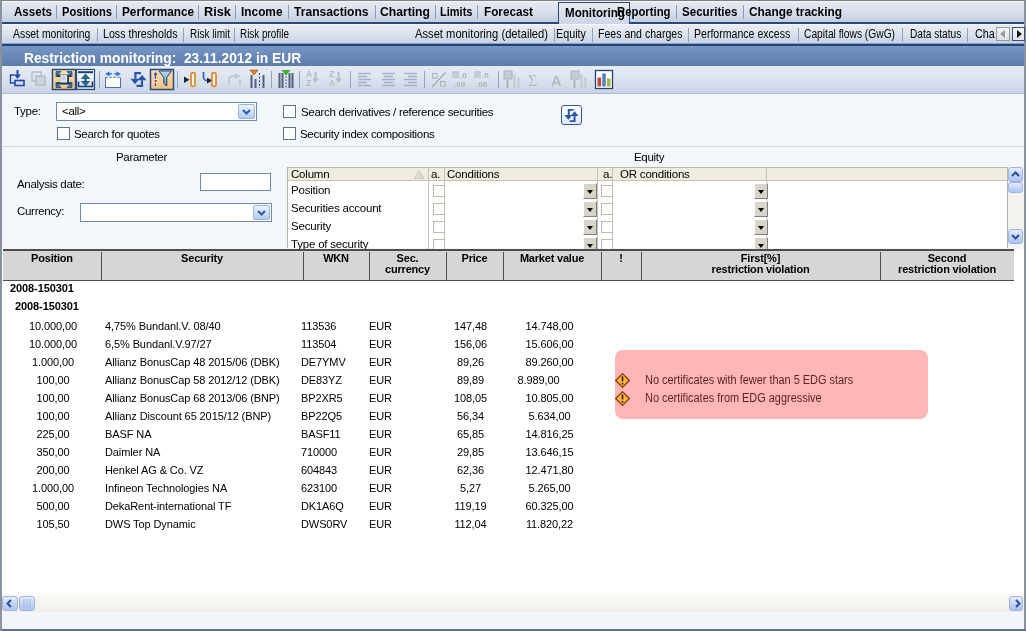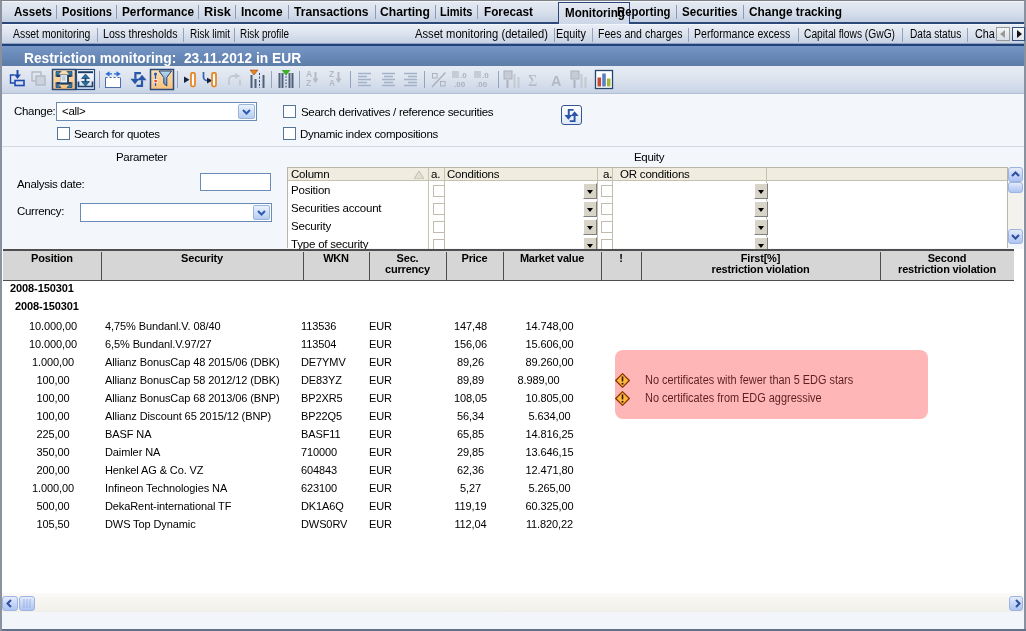--- a/index.html
+++ b/index.html
@@ -276,21 +276,21 @@
     </g>
     <g transform="translate(593,4)">
       <rect x="0.5" y="0.5" width="17" height="18" fill="#fff" stroke="#24466e" stroke-width="1.3"></rect>
       <rect x="2.5" y="7.5" width="3.6" height="9" fill="#c04a3a"></rect>
       <rect x="7.2" y="3.5" width="3.6" height="13" fill="#5b7fc4"></rect>
       <rect x="11.9" y="8.5" width="3.6" height="8" fill="#a3b83a"></rect>
     </g>
   </svg>
   </div>
   <div id="form">
-    <span class="lbl" style="left:12px;top:11px">Change:</span>
+    <span class="lbl" style="left:12px;top:11px">Type:</span>
     <div class="input" style="left:54px;top:8px;width:201px;height:19px">
       <span class="lbl" style="left:5px;top:2px">&lt;all&gt;</span>
       <div class="combo-btn">
           <svg class="chev" width="9" height="6" viewBox="0 0 9 6">
             <path d="M1 1l3.5 3.5L8 1" fill="none" stroke="#2c5cb0" stroke-width="2"></path>
           </svg>
         </div>
     </div>
     <div class="cb" style="left:281px;top:11px"></div>
     <span class="lbl" style="left:299px;top:12px">Search derivatives / reference securities</span>
@@ -300,21 +300,21 @@
             <path d="M4.3 1h6.6v2.2H6.5v4.6H4.3z"></path>
             <path d="M0.5 7.8h9l-4.5 5.4z"></path>
             <path d="M13.1 16h-6.6v-2.2h4.4V9.2h2.2z"></path>
             <path d="M16.5 9.2h-9l4.5-5.4z"></path>
           </g>
       </svg>
     </div>
     <div class="cb" style="left:55px;top:33px"></div>
     <span class="lbl" style="left:72px;top:34px">Search for quotes</span>
     <div class="cb" style="left:281px;top:33px"></div>
-    <span class="lbl" style="left:298px;top:34px">Dynamic index compositions</span>
+    <span class="lbl" style="left:298px;top:34px">Security index compositions</span>
     <div style="position:absolute;left:0;top:52px;width:1022px;height:1px;background:#d5d9e0"></div>
     <span class="lbl" style="left:114px;top:57px">Parameter</span>
     <span class="lbl" style="left:632px;top:57px">Equity</span>
     <span class="lbl" style="left:15px;top:84px">Analysis date:</span>
     <div class="input" style="left:198px;top:79px;width:71px;height:18px"></div>
     <span class="lbl" style="left:15px;top:111px">Currency:</span>
     <div class="input" style="left:78px;top:109px;width:192px;height:19px">
       <div class="combo-btn">
           <svg class="chev" width="9" height="6" viewBox="0 0 9 6">
             <path d="M1 1l3.5 3.5L8 1" fill="none" stroke="#2c5cb0" stroke-width="2"></path>

